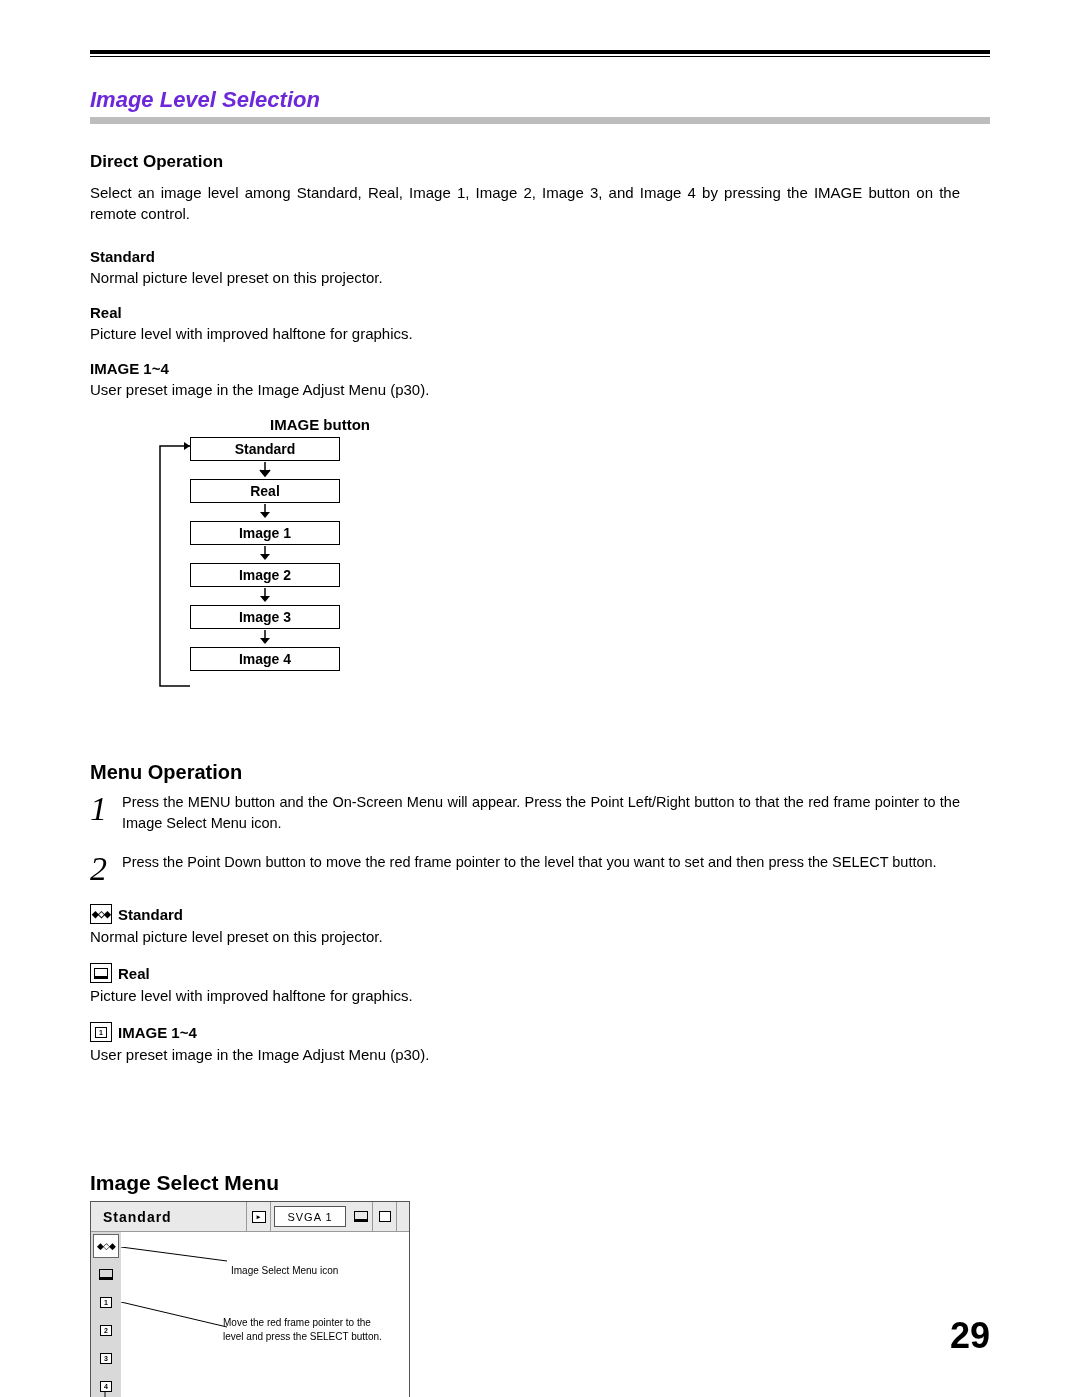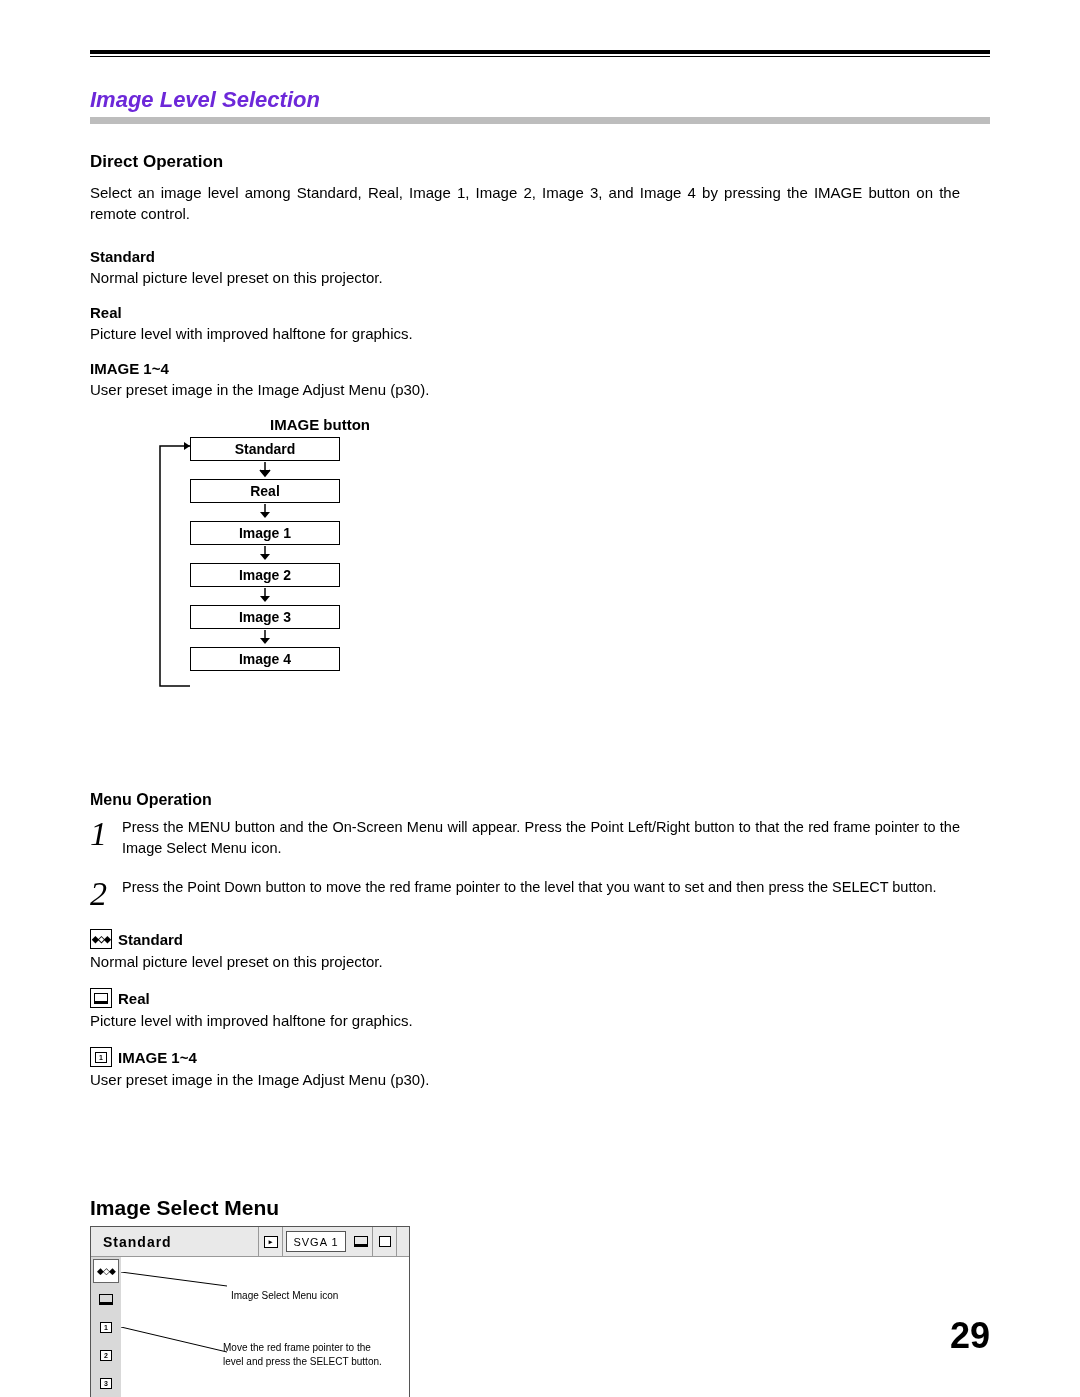--- a/index.html
+++ b/index.html
@@ -65,21 +65,21 @@
     width: 150px; height: 18px; display: flex; justify-content: center; align-items: center;
   }
   .flow-arrow-down svg { display: block; }
   .flow-return {
     position: absolute;
     left: 30px; top: 20px;
     width: 40px; height: 255px;
   }
 
   
-  .subhead2 { font-weight: bold; font-size: 16px; margin: 120px 0 8px 0; }
+  .subhead2 { font-weight: bold; font-size: 20px; margin: 90px 0 8px 0; }
   .step { display: flex; margin-bottom: 18px; }
   .step-num {
     font-family: Georgia, 'Times New Roman', serif;
     font-style: italic;
     font-size: 34px;
     line-height: 1;
     width: 32px; flex: none;
     text-align: left;
   }
   .step-text { font-size: 14.5px; line-height: 1.45; text-align: justify; }
@@ -110,21 +110,21 @@
     flex: 1; display: flex; align-items: center; padding-left: 12px;
     font-weight: bold; font-size: 14px; letter-spacing: 1px;
     border-right: 1px solid #999;
   }
   .osd-chip {
     width: 24px; border-right: 1px solid #999;
     display:flex; align-items:center; justify-content:center;
     background:#e9e9e9;
   }
   .osd-svga {
-    width: 60px; border: 1px solid #555; margin: 4px 3px; font-size: 11px;
+    width: 72px; border: 1px solid #555; margin: 4px 3px; font-size: 11px;
     display:flex; align-items:center; justify-content:center; letter-spacing:1px;
     background:#fff;
   }
   .osd-side {
     position: absolute; left: 0; top: 30px; width: 30px;
     background: #d9d9d9;
   }
   .osd-side .cell {
     width: 30px; height: 28px; display:flex; align-items:center; justify-content:center;
     position: relative;

